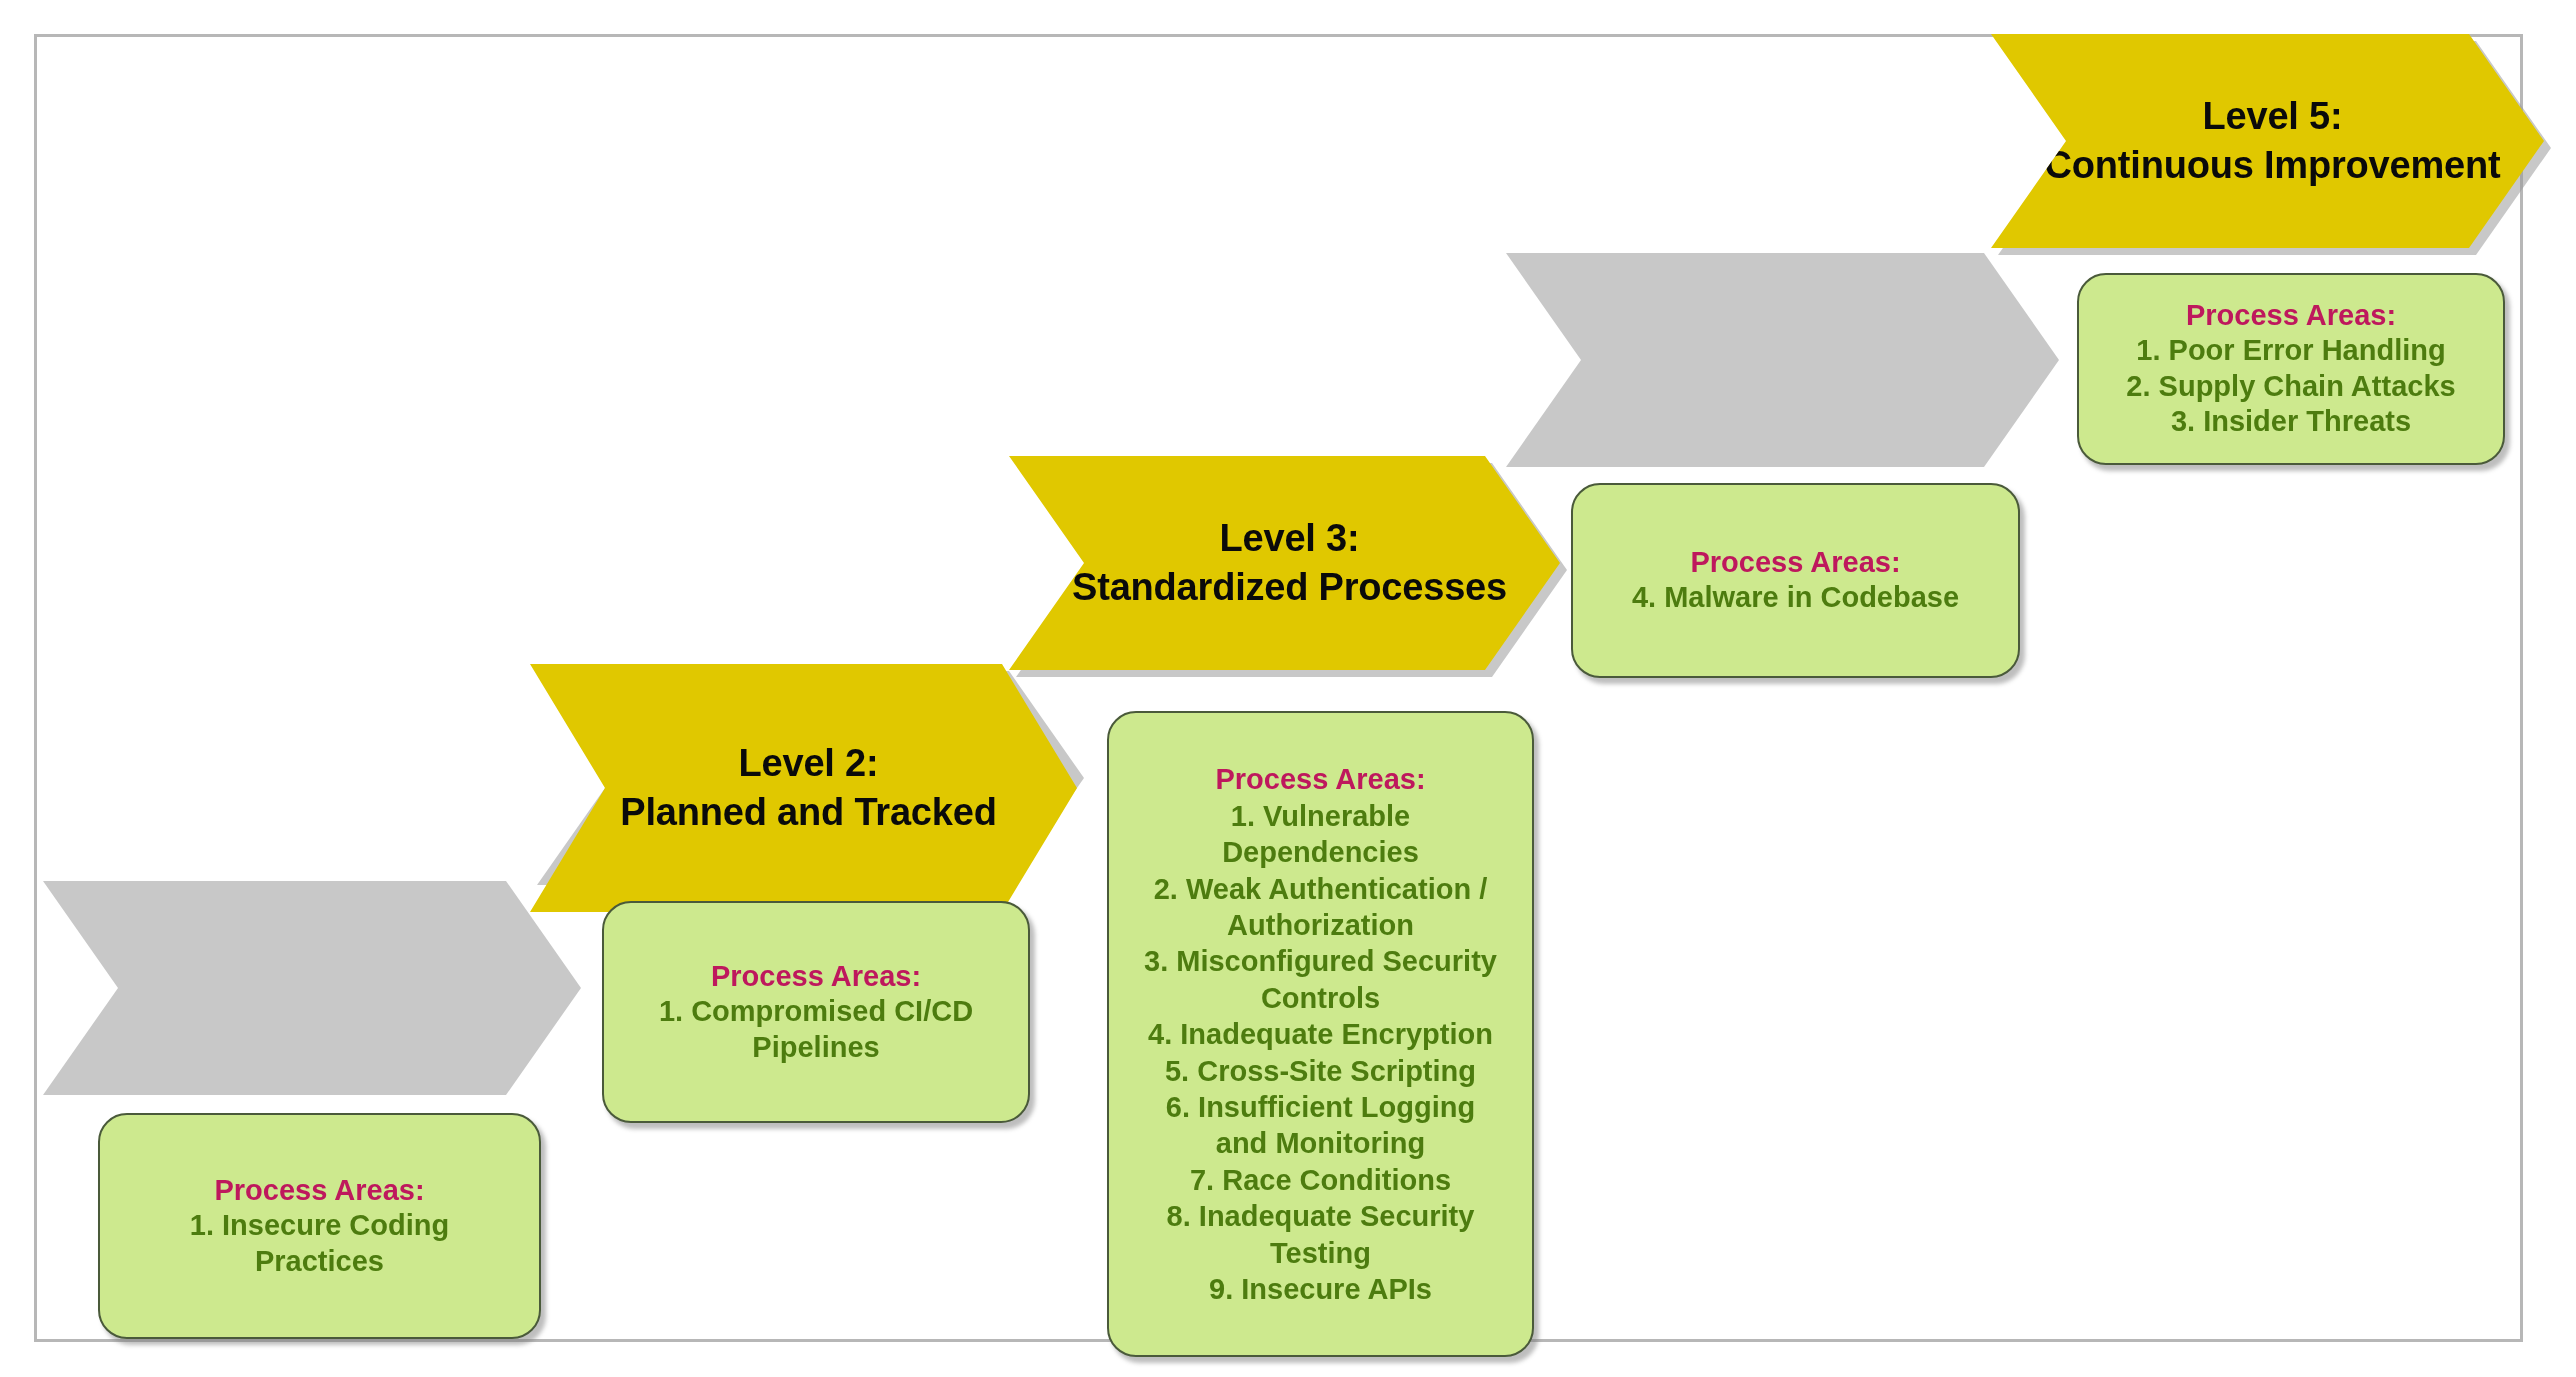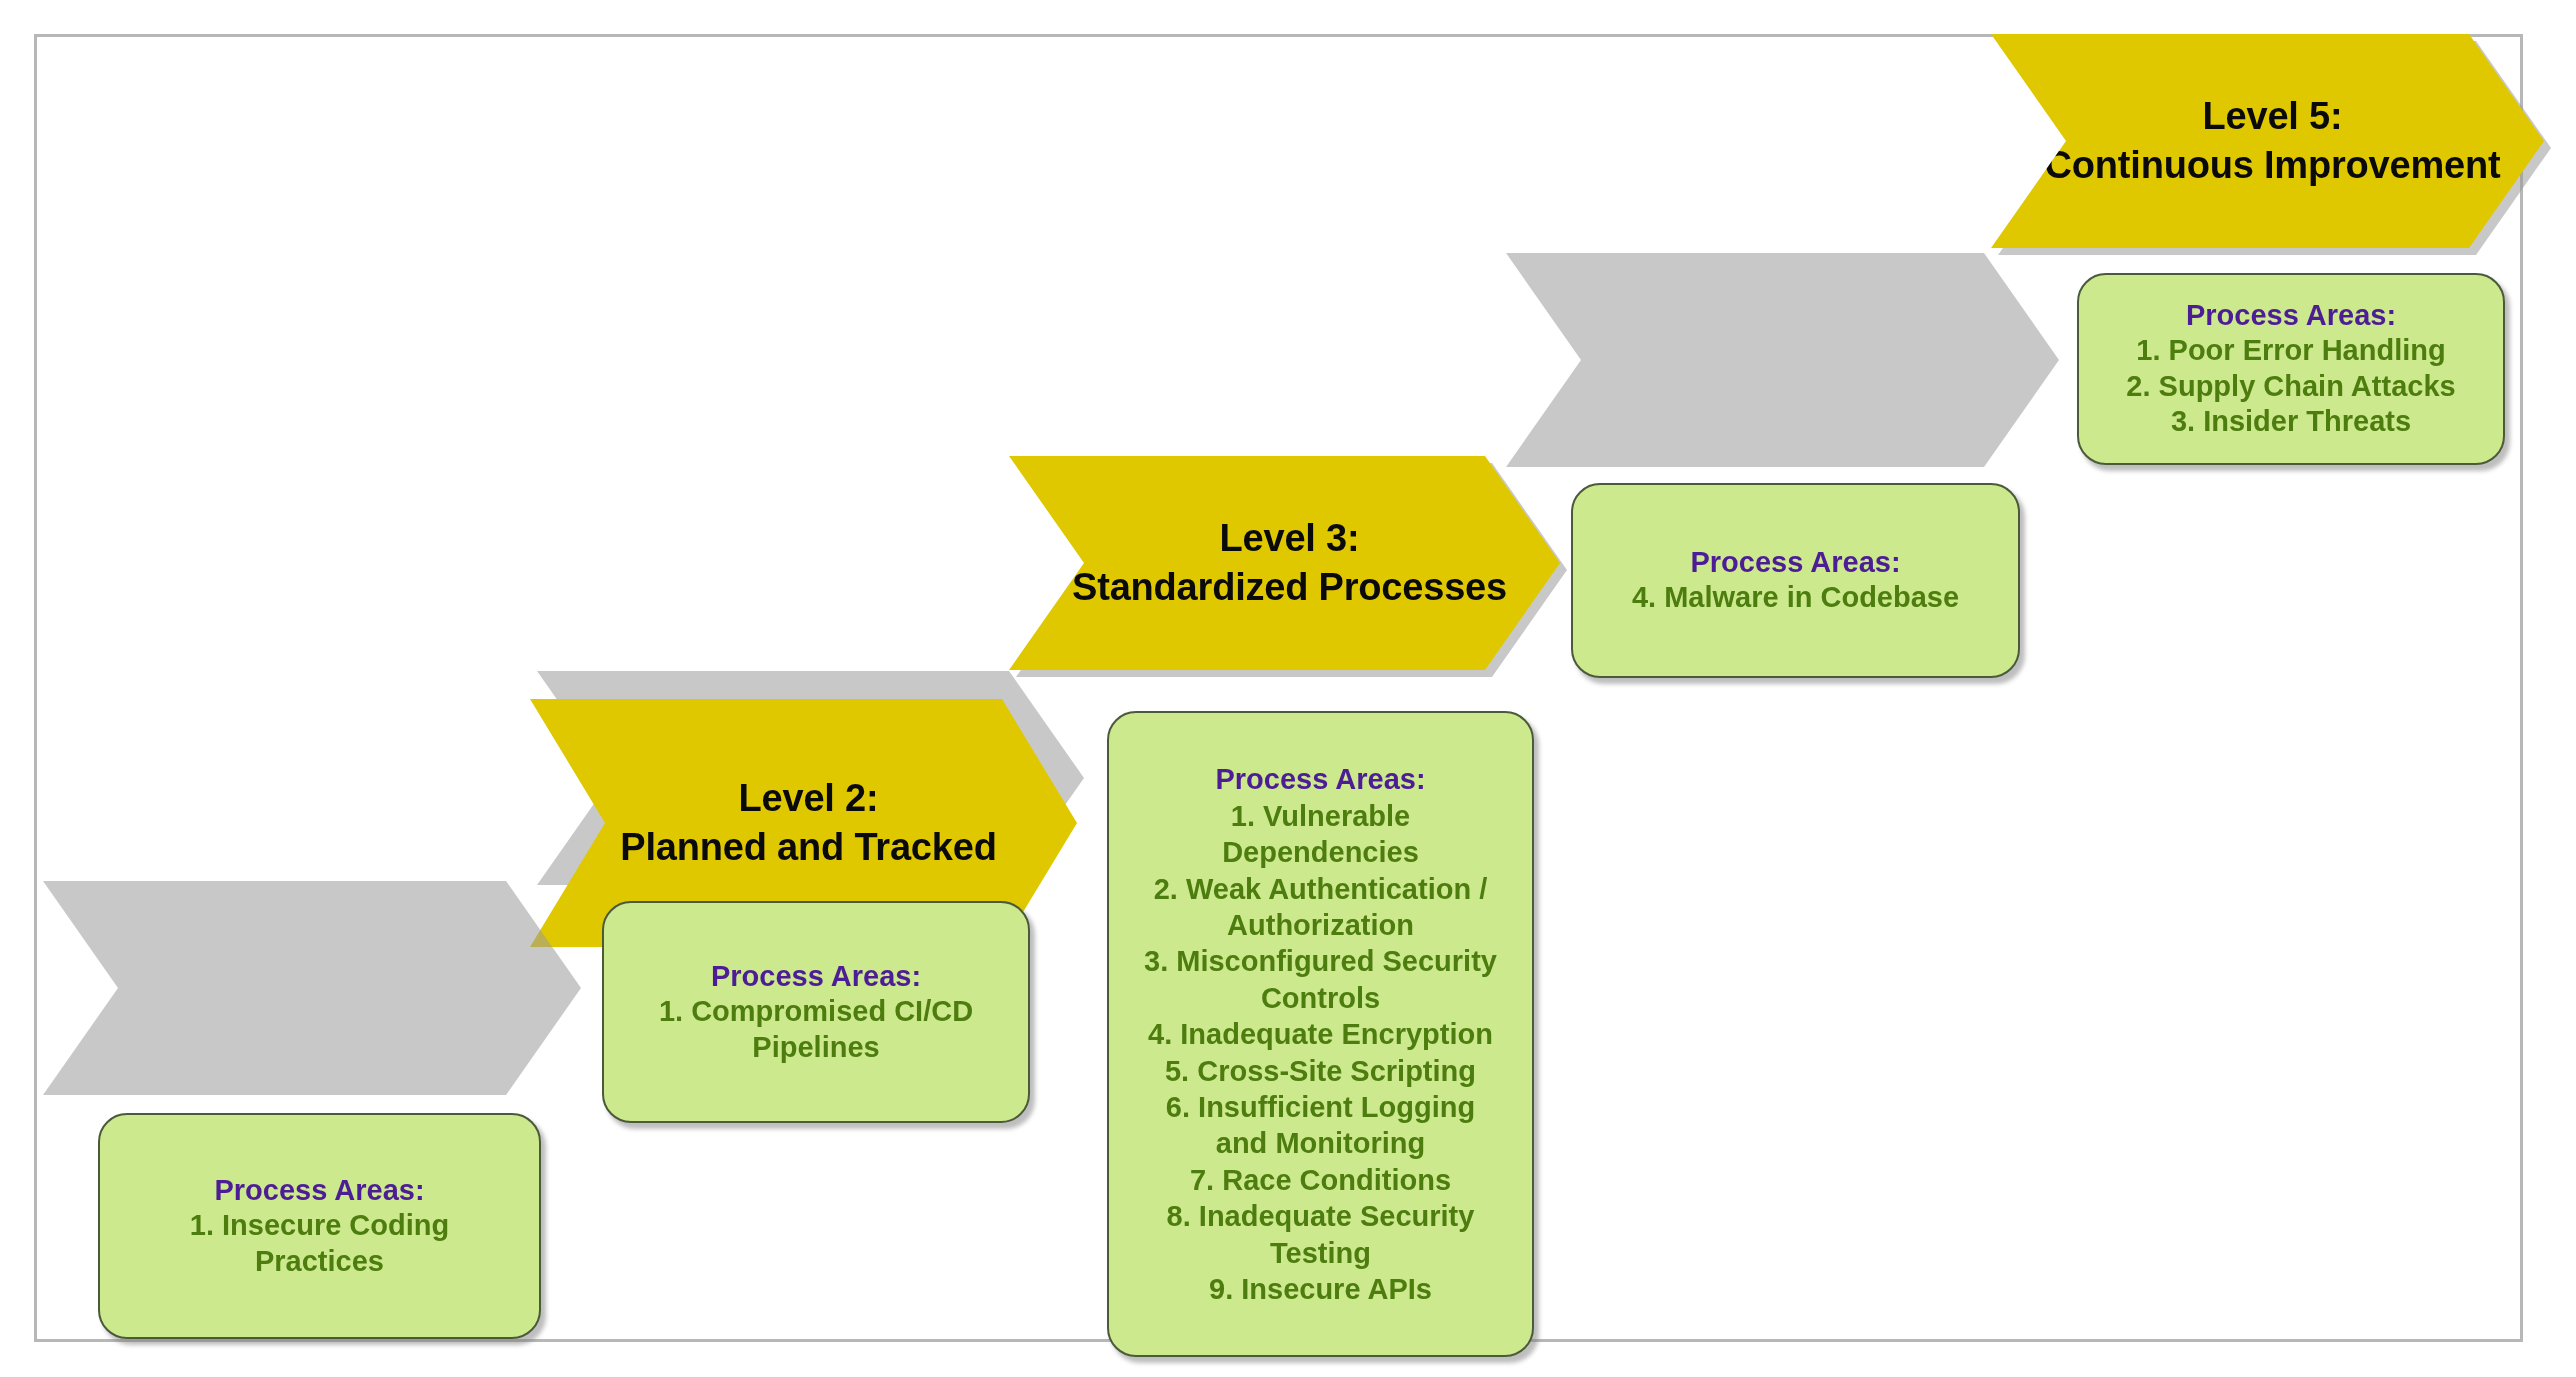--- a/index.html
+++ b/index.html
@@ -73,21 +73,21 @@
     border: 2.5px solid #4a5a3a;
     border-radius: 29px;
     display: flex;
     flex-direction: column;
     align-items: center;
     justify-content: center;
     box-shadow: 4.2px 5.1px 4.2px rgba(120,120,120,0.48);
     padding: 5.1px 10.2px;
   }
   .pbox-title {
-    color: #4c1d95;
+    color: #be185d;
     font-weight: bold;
     font-size: 29px;
     line-height: 1.18;
     margin-bottom: 0.8px;
   }
   .pbox-list {
     color: #4d7c0f;
     font-weight: bold;
     font-size: 29px;
     line-height: 1.22;
@@ -142,21 +142,21 @@
 5. Cross-Site Scripting
 6. Insufficient Logging
 and Monitoring
 7. Race Conditions
 8. Inadequate Security
 Testing
 9. Insecure APIs</div>
   </div>
 
   <div class="chevron-shadow" style="left:537px; top:671px; width:547px; height:214px;"></div>
-  <div class="chevron" style="left:530px; top:664px; width:547px; height:248px;margin-top:35px;">
+  <div class="chevron" style="left:530px; top:664px; width:547px; height:248px;">
     <div class="chevron-label">Level 2:
 Planned and Tracked</div>
   </div>
 
   <div class="pbox" style="left:602px; top:901px; width:428px; height:222px;">
     <div class="pbox-title">Process Areas:</div>
     <div class="pbox-list">1. Compromised CI/CD
 Pipelines</div>
   </div>
 

